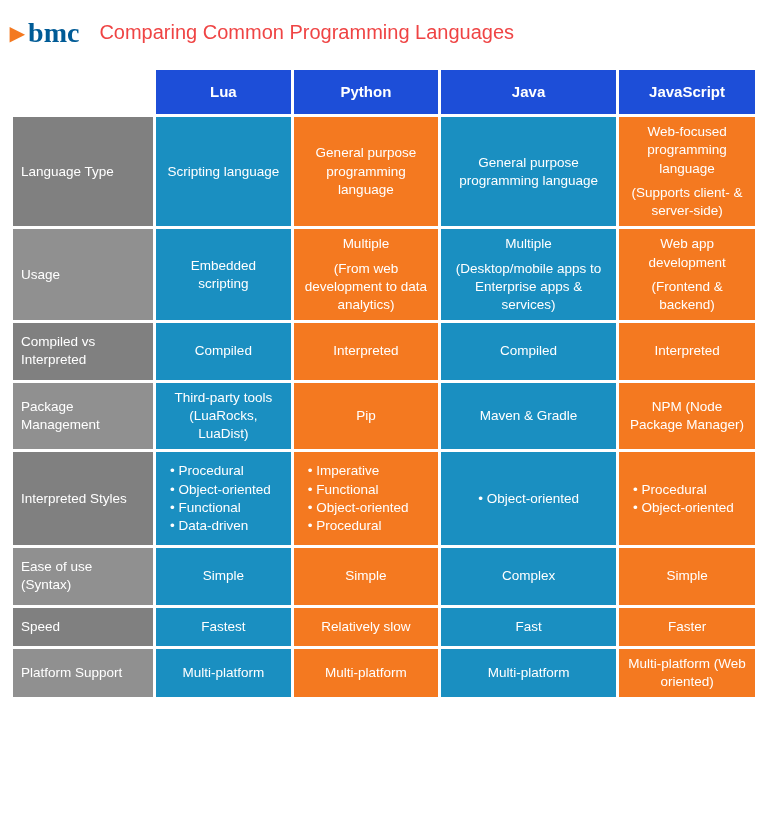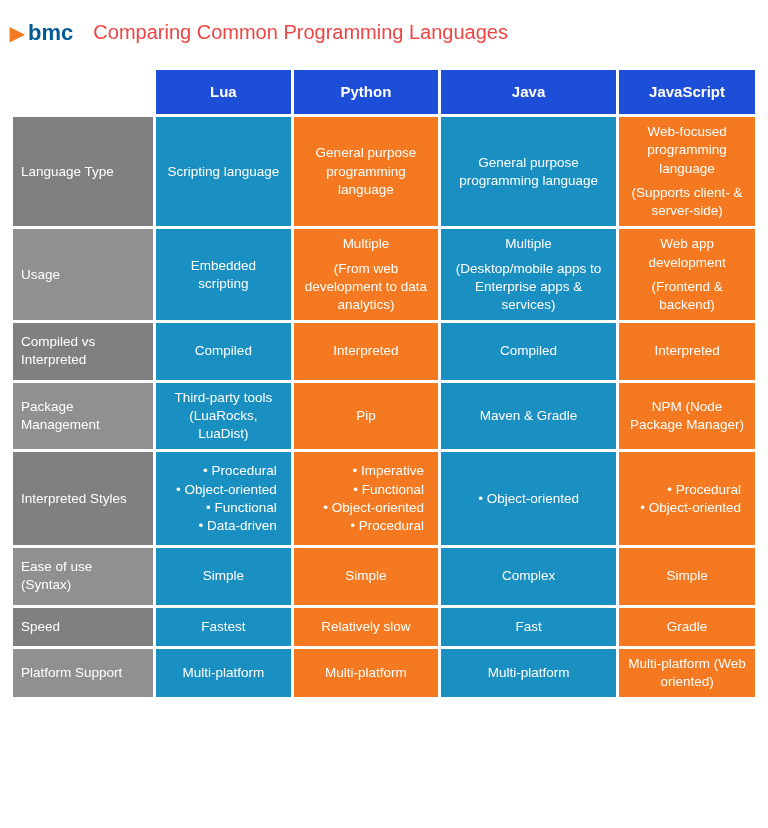--- a/index.html
+++ b/index.html
@@ -22,22 +22,23 @@
       margin-right: 20px;
     }
     .logo-icon {
       color: #f47920;
       font-size: 28px;
       font-weight: bold;
       margin-right: 4px;
     }
     .logo-text {
       color: #005b96;
-      font-size: 22px;
+      font-size: 28px;
       font-weight: bold;
+      font-family: Liberation Serif, serif;
     }
     .page-title {
       font-size: 20px;
       font-weight: normal;
       color: #ef4444;
       flex: 1;
       text-align: left;
       margin-right: 80px;
     }
     .table-container {
@@ -72,21 +73,21 @@
     }
     .cell-blue {
       background-color: #1a8fc1;
       color: #fff;
     }
     .cell-orange {
       background-color: #f47920;
       color: #fff;
     }
     .cell-list {
-      text-align: right;
+      text-align: left;
       padding: 10px 14px;
     }
     tr:nth-child(even) .row-label {
       background-color: #909090;
     }
   </style>
 </head>
 <body>
 
 <div class="header">
@@ -174,21 +175,21 @@
           <td class="cell-blue">Simple</td>
           <td class="cell-orange">Simple</td>
           <td class="cell-blue">Complex</td>
           <td class="cell-orange">Simple</td>
         </tr>
         <tr>
           <td class="row-label">Speed</td>
           <td class="cell-blue">Fastest</td>
           <td class="cell-orange">Relatively slow</td>
           <td class="cell-blue">Fast</td>
-          <td class="cell-orange">Gradle</td>
+          <td class="cell-orange">Faster</td>
         </tr>
         <tr>
           <td class="row-label">Platform Support</td>
           <td class="cell-blue">Multi-platform</td>
           <td class="cell-orange">Multi-platform</td>
           <td class="cell-blue">Multi-platform</td>
           <td class="cell-orange">
             <div>Multi-platform
 (Web oriented)</div>
           </td>

